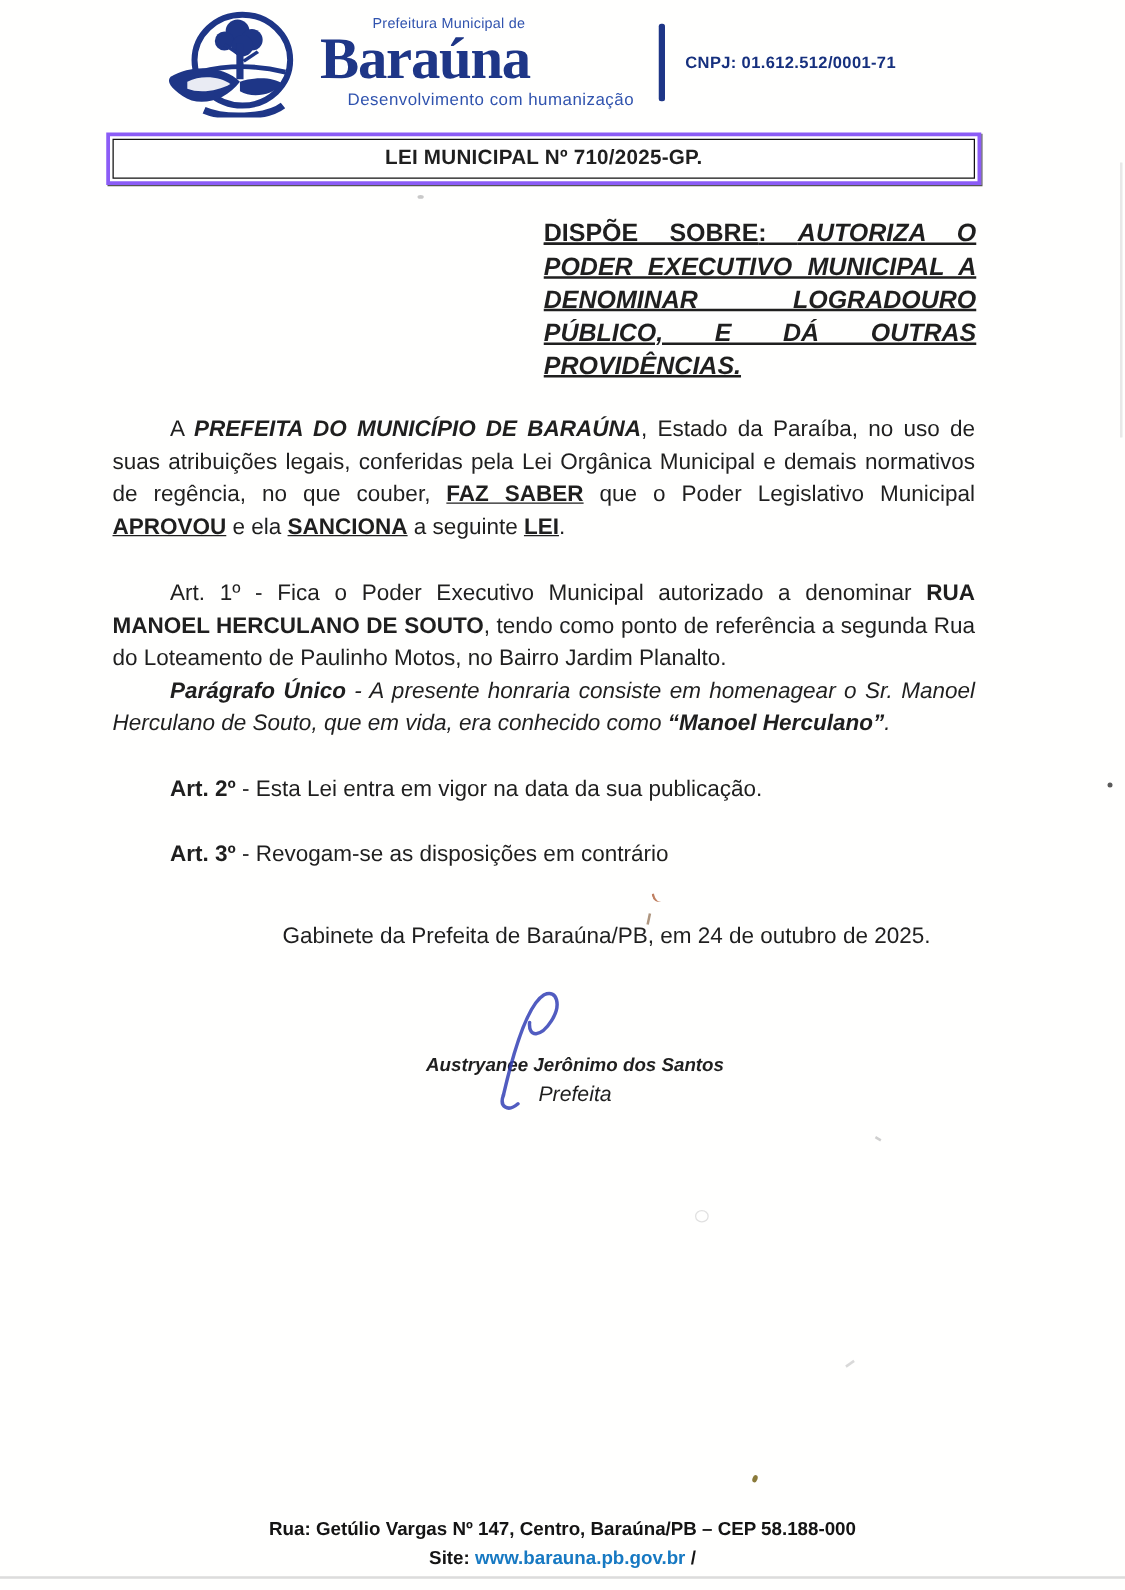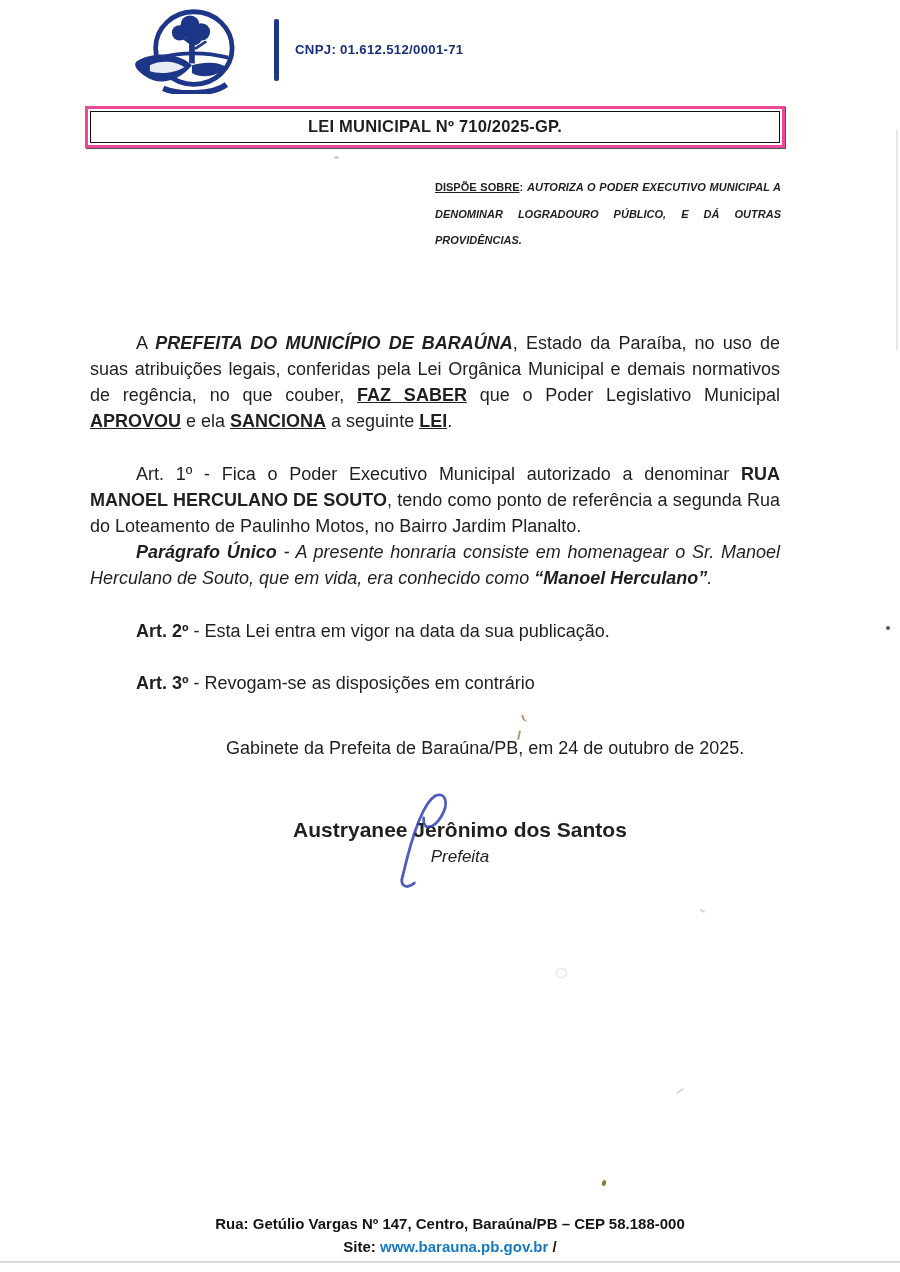--- a/index.html
+++ b/index.html
@@ -19,43 +19,43 @@
   }
   .wordmark .tag{font-size:13.5px;color:#3053ae;margin-left:22px;margin-top:2px;letter-spacing:.4px;}
   .lh-divider{width:5px;height:62px;background:#1e3687;margin:0 16px 0 20px;border-radius:2px;}
   .gov-block{
     text-align:center;color:#16307e;font-weight:bold;font-size:13.2px;
     line-height:1.55;letter-spacing:.3px;white-space:nowrap;
   }
   
   .title-box{
     position:absolute;top:106px;left:85px;width:700px;box-sizing:border-box;
-    border:3px solid #ec4899;padding:2px;background:#fff;
+    border:3px solid #8b5cf6;padding:2px;background:#fff;
     box-shadow:1px 1px 0 #555;
   }
   .title-box .inner{
     border:1.5px solid #101010;text-align:center;
     font-weight:bold;font-size:16.5px;padding:5px 0 6px;letter-spacing:.2px;
   }
   
   .epigraph{
     position:absolute;top:174px;left:435px;width:346px;
-    font-size:11px;line-height:26.5px;text-align:justify;font-weight:bold;
+    font-size:20px;line-height:26.5px;text-align:justify;font-weight:bold;text-decoration:underline;
   }
   
   .body-text{position:absolute;top:330px;left:90px;width:690px;font-size:18px;line-height:26px;}
   .par{margin:0;text-align:justify;text-indent:46px;}
   .par-art1{margin-top:27px;}
   .par-paragrafo-unico{margin-top:0;font-style:italic;}
   .par-art2{margin-top:27px;}
   .par-art3{margin-top:26px;}
   .par-dateline{margin-top:39px;text-indent:136px;text-align:left;}
   
   .signature{position:absolute;top:818px;left:210px;width:500px;text-align:center;}
-  .signature .sig-name{font-weight:bold;font-size:21px;}
+  .signature .sig-name{font-weight:bold;font-style:italic;font-size:15px;margin-top:26px;}
   .signature .sig-role{font-weight:normal;font-style:italic;font-size:17px;margin-top:5px;}
   .scribble{position:absolute;top:-28px;left:176px;width:80px;height:100px;pointer-events:none;}
   
   .footer{position:absolute;top:1212px;left:10px;width:880px;text-align:center;
     font-weight:bold;font-size:15px;line-height:23px;color:#141414;}
   .footer a{color:#1779c2;text-decoration:none;}
   
   .artifact{position:absolute;pointer-events:none;}
   .edge-bottom{top:1261px;left:0;width:900px;height:2px;background:#c9c9c9;opacity:.65;}
   .edge-right{top:130px;right:2px;width:2px;height:220px;background:#d9d9d9;opacity:.6;}
@@ -90,20 +90,25 @@
         <rect x="61" y="30" width="6" height="30"></rect>
         <path d="M62,40 L50,32 L52,30 L64,38 Z"></path>
         <path d="M66,44 L78,36 L80,38 L68,46 Z"></path>
         <path d="M6,58 C26,46 52,50 64,62 C52,78 30,84 16,74 C7,68 2,62 6,58 Z"></path>
         <path d="M64,62 C76,58 92,58 100,64 C90,74 74,76 64,70 Z"></path>
       </g>
       <g fill="#ffffff">
         <path d="M20,62 C32,56 48,58 56,64 C46,70 30,72 20,68 Z" opacity=".9"></path>
       </g>
     </svg>
+    <div class="wordmark">
+      <div class="pre">Prefeitura Municipal de</div>
+      <div class="name">Baraúna</div>
+      <div class="tag">Desenvolvimento com humanização</div>
+    </div>
     <div class="lh-divider"></div>
     <div class="gov-block">
       <div>CNPJ: 01.612.512/0001-71</div>
     </div>
   </header>
 
   <div class="title-box">
     <div class="inner">LEI MUNICIPAL Nº 710/2025-GP.</div>
   </div>
 

